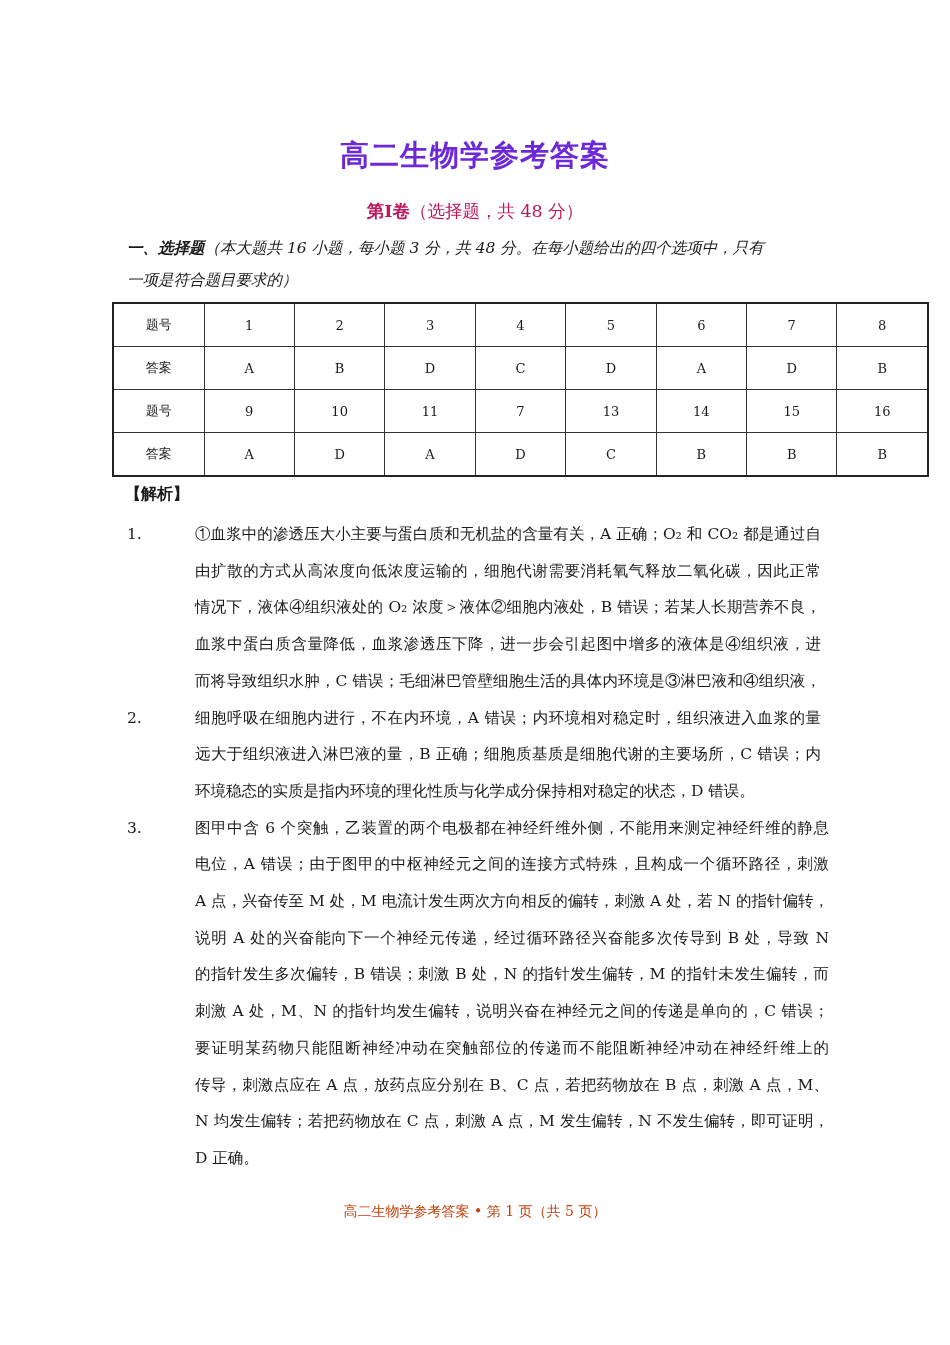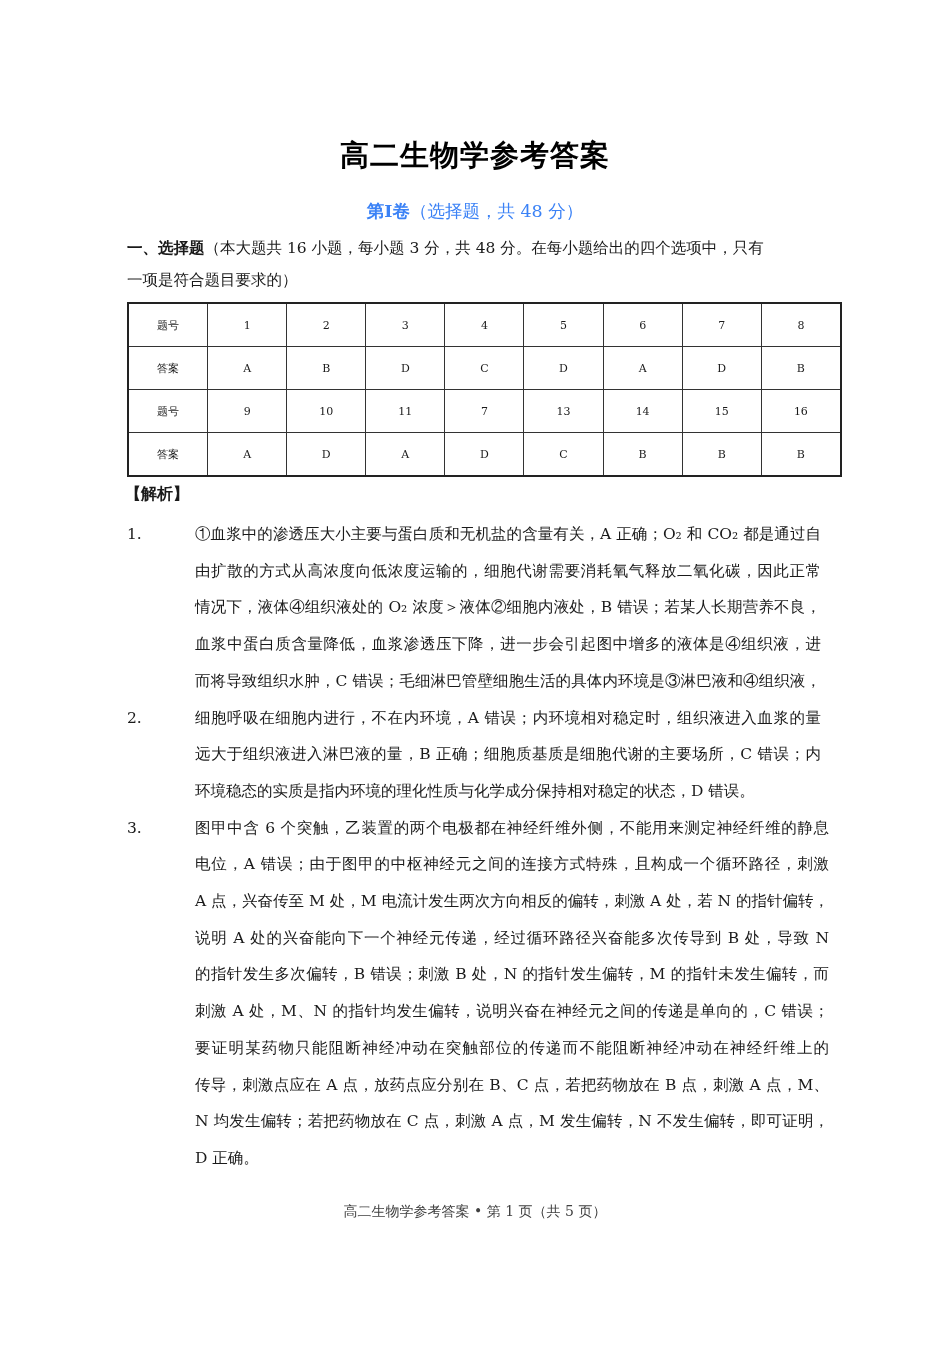--- a/index.html
+++ b/index.html
@@ -8,37 +8,37 @@
     background: #ffffff;
     font-family: "DejaVu Serif", "Liberation Serif", serif;
     color: #1a1a1a;
     position: relative;
     overflow: hidden;
   }
   .page { position: absolute; left: 0; top: 0; width: 950px; height: 1345px; }
   .title {
     position: absolute; left: 0; right: 0; top: 136px;
     text-align: center; font-size: 29px; font-weight: bold;
-    letter-spacing: 1px; color: #000000;
+    letter-spacing: 1px; color: #6d28d9;
   }
   .subtitle {
     position: absolute; left: 0; right: 0; top: 199px;
-    text-align: center; font-size: 17.5px; color: #3b82f6;
+    text-align: center; font-size: 17.5px; color: #be185d;
   }
   .subtitle b { font-weight: bold; }
   .section-intro {
     position: absolute; left: 127px; width: 700px; top: 232px;
-    font-size: 15.5px; line-height: 32px; color: #1a1a1a;
+    font-size: 15.5px; line-height: 32px; color: #1a1a1a; font-style: italic;
   }
   .section-intro b { font-weight: bold; }
   table.answers {
-    position: absolute; left: 127px; top: 302px;
-    width: 715px; border-collapse: collapse;
+    position: absolute; left: 112px; top: 302px;
+    width: 817px; border-collapse: collapse;
     border: 2.5px solid #222;
-    font-size: 11px;
+    font-size: 13px;
   }
   table.answers td {
     border: 1.2px solid #333;
     height: 42px; text-align: center; vertical-align: middle;
     width: 76px; padding: 0;
   }
   table.answers td.head { width: 76px; }
   .analysis-label {
     position: absolute; left: 125px; top: 484px;
     font-size: 16px; font-weight: bold;
@@ -47,21 +47,21 @@
     position: absolute; left: 127px; top: 516px; width: 694px;
     font-size: 15.5px; line-height: 36.7px; color: #1a1a1a;
   }
   .item { display: flex; }
   .item .num { width: 28px; flex: none; }
   .item .body { flex: 1; text-align: justify; text-align-last: left; }
   .line { display: block; white-space: nowrap; text-align-last: justify; text-align: justify; margin-left: 40px; }
   .line.last { text-align-last: left; }
   .footer {
     position: absolute; left: 0; right: 0; top: 1203px;
-    text-align: center; font-size: 14px; color: #404040;
+    text-align: center; font-size: 14px; color: #c2410c;
   }
 </style>
 </head>
 <body>
 
 <div class="page">
 
   <div class="title">高二生物学参考答案</div>
 
   <div class="subtitle"><b>第Ⅰ卷</b><span>（选择题，共 48 分）</span></div>

